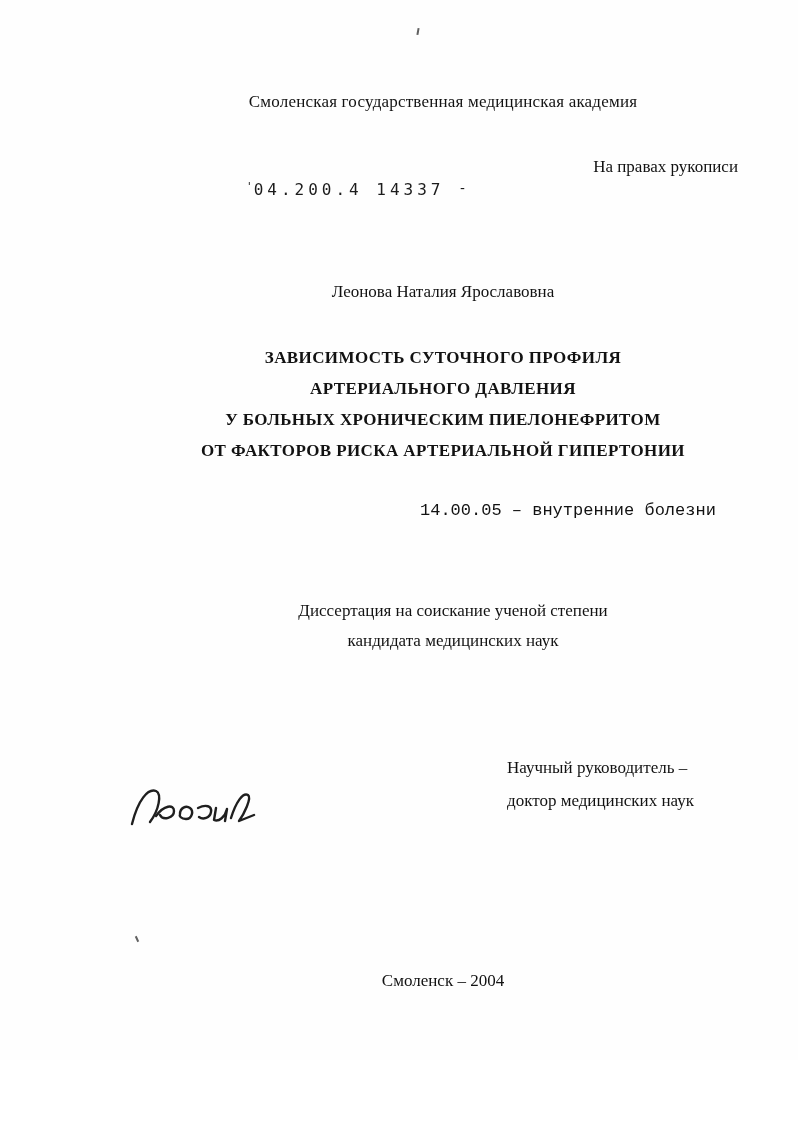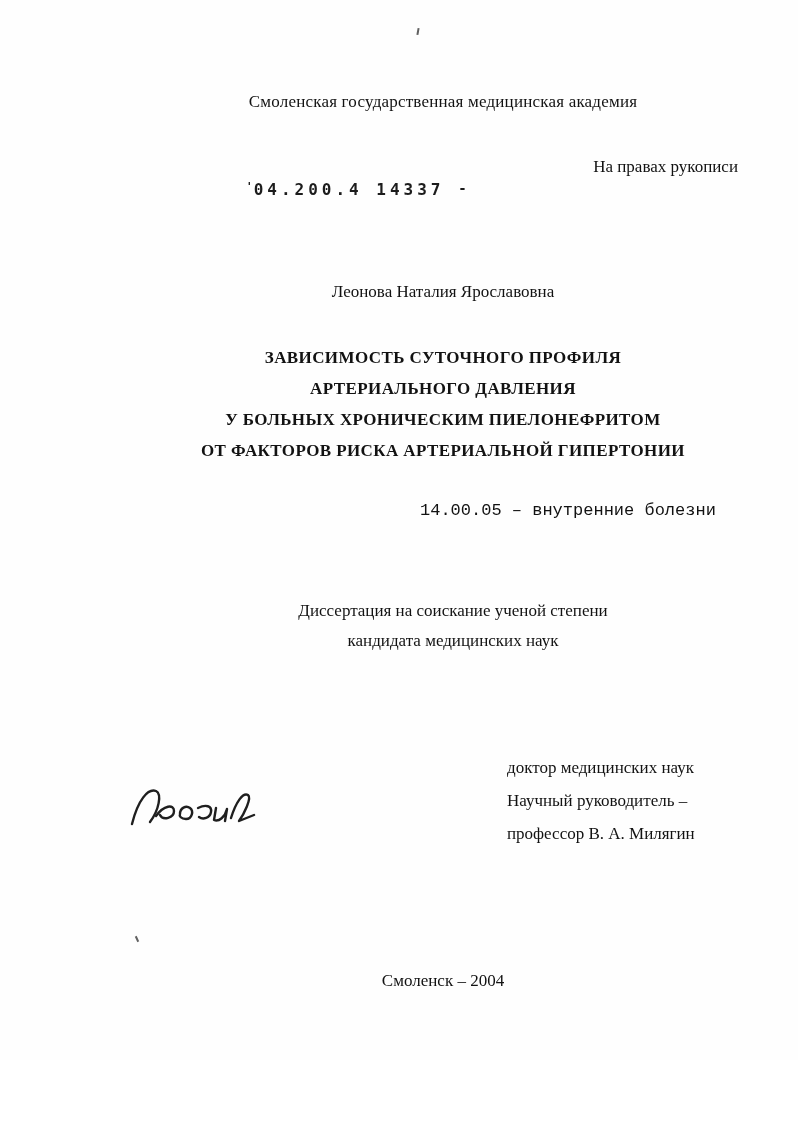--- a/index.html
+++ b/index.html
@@ -29,21 +29,21 @@
   }
   .manuscript-note {
     top: 157px;
     right: 60px;
     font-size: 17px;
   }
   .stamp {
     top: 180px;
     left: 246px;
     font-family: "DejaVu Sans Mono", monospace;
-    font-weight: bold;
+    font-weight: normal;
     font-size: 16px;
     letter-spacing: 4px;
     color: #1c1c1c;
     white-space: nowrap;
   }
   .stamp .pre {
     font-size: 11px;
     vertical-align: top;
     letter-spacing: 1px;
   }
@@ -135,23 +135,22 @@
   </div>
 
   <div class="abs specialty">14.00.05 – внутренние болезни</div>
 
   <div class="abs thesis-type">
     <div>Диссертация на соискание ученой степени</div>
     <div>кандидата медицинских наук</div>
   </div>
 
   <div class="abs supervisor">
+    <div>Научный руководитель –</div>
     <div>доктор медицинских наук</div>
-    <div>Научный руководитель –</div>
-    <div>профессор В. А. Милягин</div>
   </div>
 
   <div class="abs signature">
     <svg width="140" height="62" viewBox="0 0 140 62" fill="none" stroke="#1f1f1f" stroke-width="2.4" stroke-linecap="round" stroke-linejoin="round">
       <path d="M10,46 C16,22 26,10 34,13 C40,16 37,32 28,44"></path>
       <path d="M34,38 C42,27 52,26 52,33 C52,40 41,43 38,37"></path>
       <path d="M58,36 C58,30 64,27 68,30 C72,33 70,41 64,41 C59,41 57,38 58,36"></path>
       <path d="M76,30 C84,26 90,28 89,34 C88,40 81,42 77,39"></path>
       <path d="M94,30 L92,42 C97,44 103,39 105,31 L103,43"></path>
       <path d="M109,40 C114,24 121,14 126,17 C130,20 122,36 117,43 L132,37"></path>

